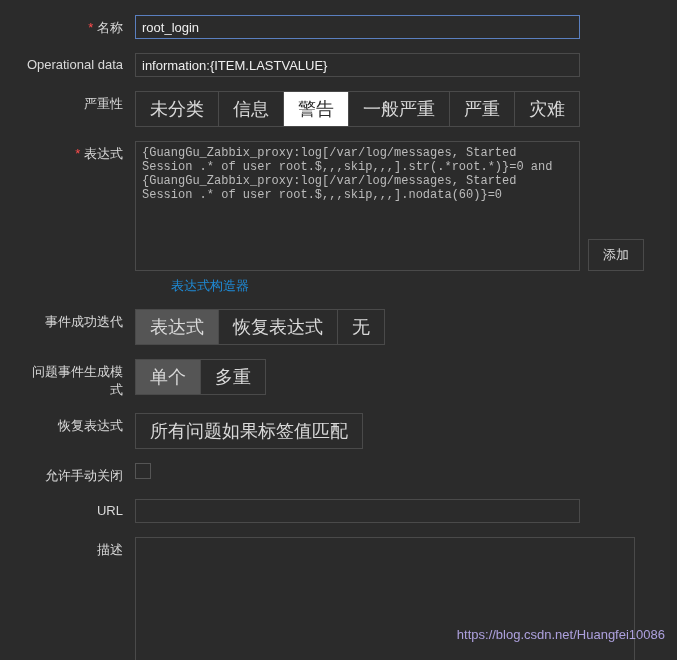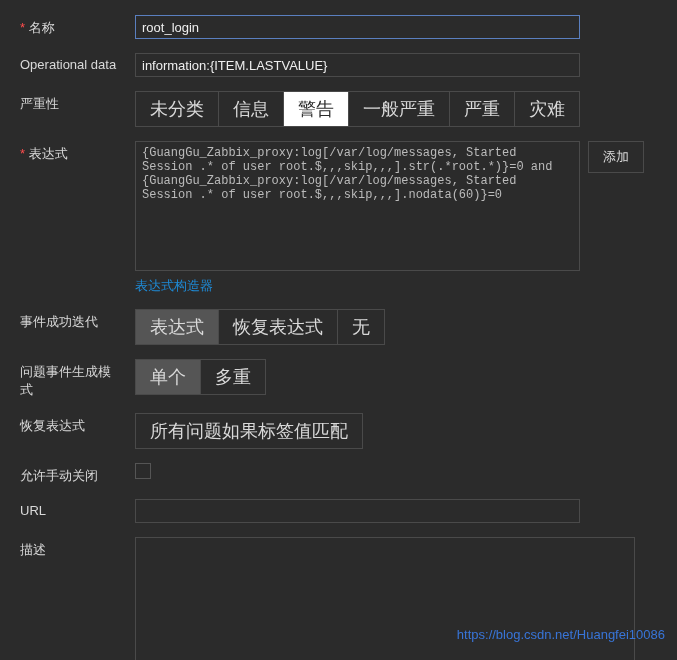--- a/index.html
+++ b/index.html
@@ -11,34 +11,35 @@
   padding: 15px 20px;
   width: 677px;
 }
 .form-row {
   display: flex;
   align-items: flex-start;
   margin-bottom: 14px;
 }
 .label-col {
   width: 115px;
+  text-align: right;
   padding-right: 12px;
   padding-top: 4px;
   color: #d9d9d9;
   flex-shrink: 0;
 }
 .required::before {
   content: "* ";
   color: #ff4c4c;
 }
 .field-col {
   flex: 1;
   display: flex;
   flex-wrap: wrap;
-  align-items: flex-start;
+  align-items: flex-end;
   gap: 0;
 }
 input[type="text"].text-input {
   background: #2b2b2b;
   border: 1px solid #4a4a4a;
   color: #eee;
   padding: 4px 6px;
   width: 445px;
   height: 24px;
   font-size: 13px;
@@ -90,21 +91,21 @@
 input[type="checkbox"]:checked::after {
   content: "✓";
   color: #d9d9d9;
   position: absolute;
   left: 2px; top: -2px;
   font-size: 13px;
 }
 .watermark {
   position: fixed;
   bottom: 18px; right: 12px;
-  color: #3b82f6;
+  color: #c4b5fd;
   font-size: 13px;
   opacity: 0.85;
 }
 .url-input { width: 500px; }
 </style>
 </head>
 <body>
 
 <div class="form-row">
   <div class="label-col required">名称</div>
@@ -132,21 +133,21 @@
       <button class="seg-btn">灾难</button>
     </div>
   </div>
 </div>
 
 <div class="form-row">
   <div class="label-col required">表达式</div>
   <div class="field-col">
     <textarea class="text-area expr-area" style="">{GuangGu_Zabbix_proxy:log[/var/log/messages, Started Session .* of user root.$,,,skip,,,].str(.*root.*)}=0 and {GuangGu_Zabbix_proxy:log[/var/log/messages, Started Session .* of user root.$,,,skip,,,].nodata(60)}=0</textarea>
     <button class="btn">添加</button>
-    <div style="width:100%;">
+    <div style="width:100%;margin-left:36px;">
       <a class="link">表达式构造器</a>
     </div>
   </div>
 </div>
 
 <div class="form-row">
   <div class="label-col">事件成功迭代</div>
   <div class="field-col">
     <div class="seg-group">
       <button class="seg-btn gray-active">表达式</button>

